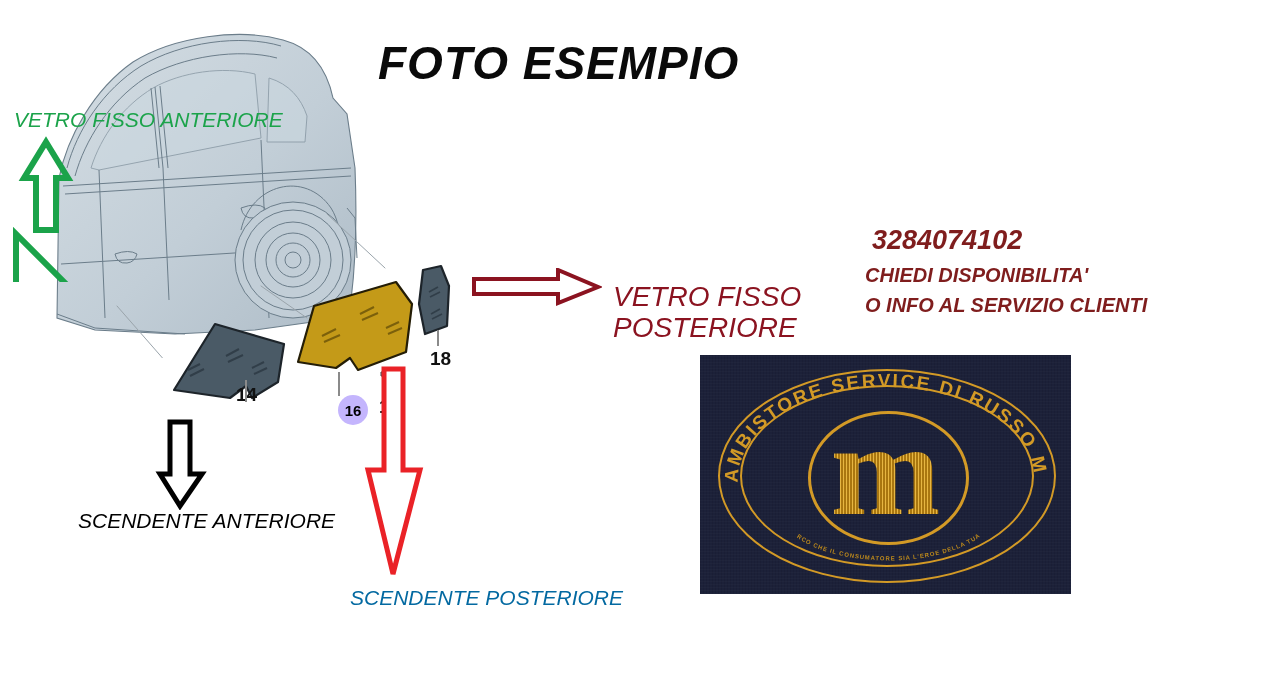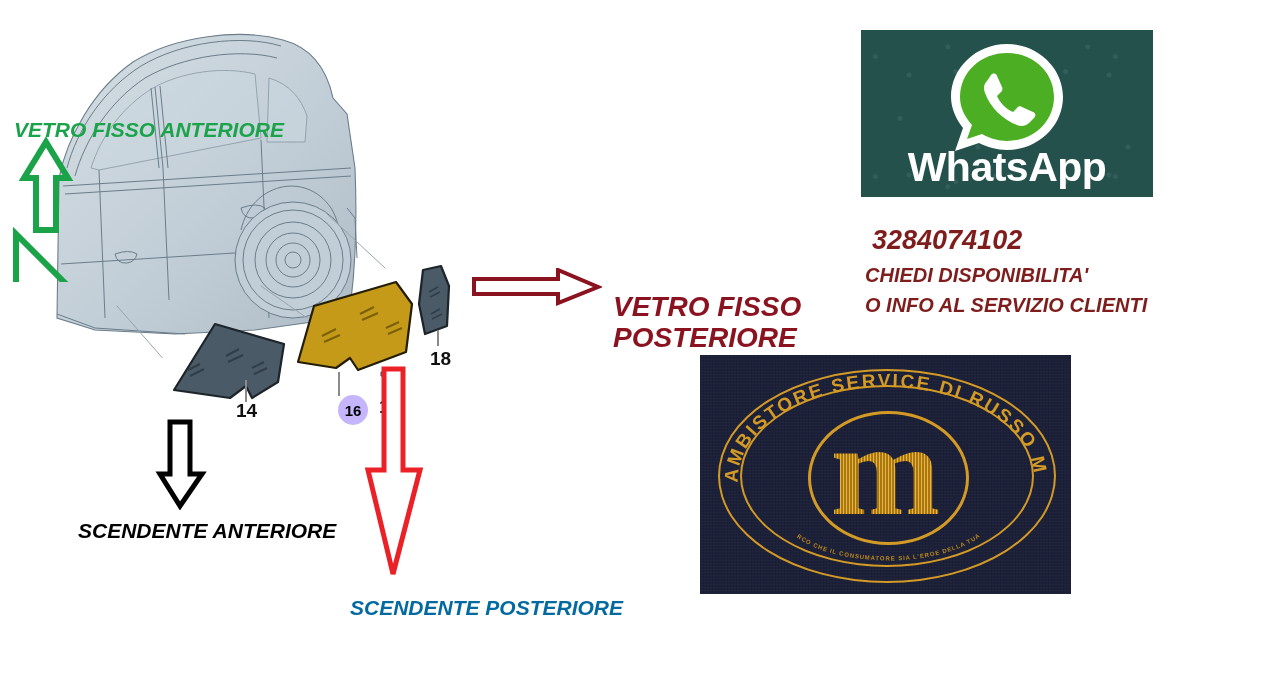--- a/index.html
+++ b/index.html
@@ -8,21 +8,21 @@
   .stage{position:absolute;left:0;top:0;width:1264px;height:678px;background:#fff;}
 
   
   .abs{position:absolute;}
 
   
   #foto-title{left:378px;top:36px;font-size:46px;font-weight:bold;font-style:italic;
       color:#0a0a0a;letter-spacing:1px;white-space:nowrap;}
 
   
-  .lbl{font-weight:bold;font-style:italic;white-space:nowrap;line-height:1.12;margin-top:10px;}
+  .lbl{font-weight:normal;font-style:italic;white-space:nowrap;line-height:1.12;}
   #lbl-vfa{left:14px;top:108px;font-size:21px;color:#1ba34a;}
   #lbl-vfp{left:613px;top:281px;font-size:28px;color:#8b1320;}
   #lbl-sa{left:78px;top:509px;font-size:21px;color:#000;}
   #lbl-sp{left:350px;top:586px;font-size:21px;color:#0369a1;}
 
   
   .arrowbox{position:absolute;}
 
   
   #car-wrap{left:55px;top:18px;width:370px;height:340px;}
@@ -129,41 +129,42 @@
       </g>
 
       <g stroke="#9aa4ab" stroke-width="1" fill="none" stroke-linecap="round">
         <path d="M62,288 L118,352 L150,392"></path>
         <path d="M206,268 L252,300"></path>
         <path d="M272,196 L330,250"></path>
       </g>
     </svg>
   </div>
 
+  <div class="abs" id="foto-title">FOTO ESEMPIO</div>
 
   <div class="abs lbl" id="lbl-vfa">VETRO FISSO ANTERIORE</div>
 
   <div class="arrowbox" style="left:8px;top:134px;width:72px;height:148px;">
     <svg width="72" height="148" viewBox="0 0 72 148">
       <path d="M38,8 L60,44 L48,44 L48,96 L28,96 L28,44 L16,44 Z" fill="none" stroke="#1ba34a" stroke-width="6" stroke-linejoin="miter"></path>
       <path d="M8,100 L8,152 L60,152 Z" fill="none" stroke="#1ba34a" stroke-width="6" stroke-linejoin="miter"></path>
     </svg>
   </div>
 
   <div class="arrowbox" style="left:160px;top:320px;width:130px;height:100px;">
     <svg width="130" height="100" viewBox="0 0 130 100">
       <path d="M55,4 L124,24 L118,62 L92,78 L86,66 L70,78 L14,70 Z" fill="#4a5a66" stroke="#1d242a" stroke-width="2.2" stroke-linejoin="round"></path>
       <g stroke="#2d3a44" stroke-width="2" fill="none" opacity=".85">
         <path d="M28,50 l12,-6 M30,56 l14,-7"></path>
         <path d="M66,36 l13,-7 M68,42 l15,-7"></path>
         <path d="M92,48 l12,-6 M94,54 l13,-6"></path>
       </g>
     </svg>
   </div>
-  <div class="partnum" style="left:236px;top:400px;">14</div>
+  <div class="partnum" style="left:236px;top:384px;">14</div>
   <div class="leader" style="left:245px;top:380px;width:2px;height:22px;"></div>
 
   <div class="arrowbox" style="left:288px;top:280px;width:140px;height:110px;">
     <svg width="140" height="110" viewBox="0 0 140 110">
       <path d="M26,26 L108,2 L124,24 L118,72 L70,90 L62,78 L48,88 L10,82 Z" fill="#c49a18" stroke="#241d06" stroke-width="2.2" stroke-linejoin="round"></path>
       <g stroke="#6a5208" stroke-width="2" fill="none" opacity=".8">
         <path d="M34,56 l14,-7 M36,62 l16,-7"></path>
         <path d="M72,34 l14,-7 M74,40 l16,-7"></path>
         <path d="M98,48 l13,-6 M100,54 l14,-6"></path>
       </g>
@@ -208,38 +209,20 @@
   </div>
   <div class="abs lbl" id="lbl-sa">SCENDENTE ANTERIORE</div>
 
   <div class="arrowbox" style="left:362px;top:366px;width:68px;height:218px;">
     <svg width="68" height="218" viewBox="0 0 68 218">
       <path d="M22,3 L41,3 L41,104 L58,104 L31,208 L6,104 L22,104 Z" fill="#ffffff" stroke="#ea2227" stroke-width="5" stroke-linejoin="miter"></path>
     </svg>
   </div>
   <div class="abs lbl" id="lbl-sp">SCENDENTE POSTERIORE</div>
 
-  <div class="abs" id="wa-box">
-    <div class="wa-texture"></div>
-    <div class="abs" style="left:50%;top:8px;transform:translateX(-50%);">
-      <svg width="128" height="122" viewBox="0 0 128 122">
-        <path d="M64,6 C95,6 120,30 120,59 C120,88 95,112 64,112
-                 C54,112 44,109 36,105 L12,113 L20,90
-                 C13,81 8,70 8,59 C8,30 33,6 64,6 Z" fill="#ffffff"></path>
-        <path d="M64,15 C90,15 111,34 111,59 C111,84 90,103 64,103
-                 C55,103 46,100 39,96 L24,101 L29,87
-                 C22,79 17,70 17,59 C17,34 38,15 64,15 Z" fill="#4caf23"></path>
-        <path d="M48,37 c2,-2 5,-2 6,1 l5,11 c1,2 0,4 -1,5 l-4,4
-                 c3,7 9,13 16,16 l4,-4 c1,-2 4,-2 5,-1 l11,5
-                 c3,1 3,4 1,6 l-5,5 c-3,3 -8,4 -12,2
-                 -14,-5 -27,-18 -32,-32 -2,-5 -1,-9 2,-12 Z" fill="#ffffff"></path>
-      </svg>
-    </div>
-    <div id="wa-word">WhatsApp</div>
-  </div>
 
   <div class="contact" id="phone">3284074102</div>
   <div class="contact" id="c2">O INFO AL SERVIZIO CLIENTI</div>
   <div class="contact" id="c1">CHIEDI DISPONIBILITA'</div>
 
   <div class="abs" id="logo-box">
     <div class="logo-fabric"></div>
 
     <div class="ring" style="left:18px;top:14px;width:334px;height:210px;"></div>
     <div class="ring" style="left:40px;top:30px;width:290px;height:178px;"></div>

